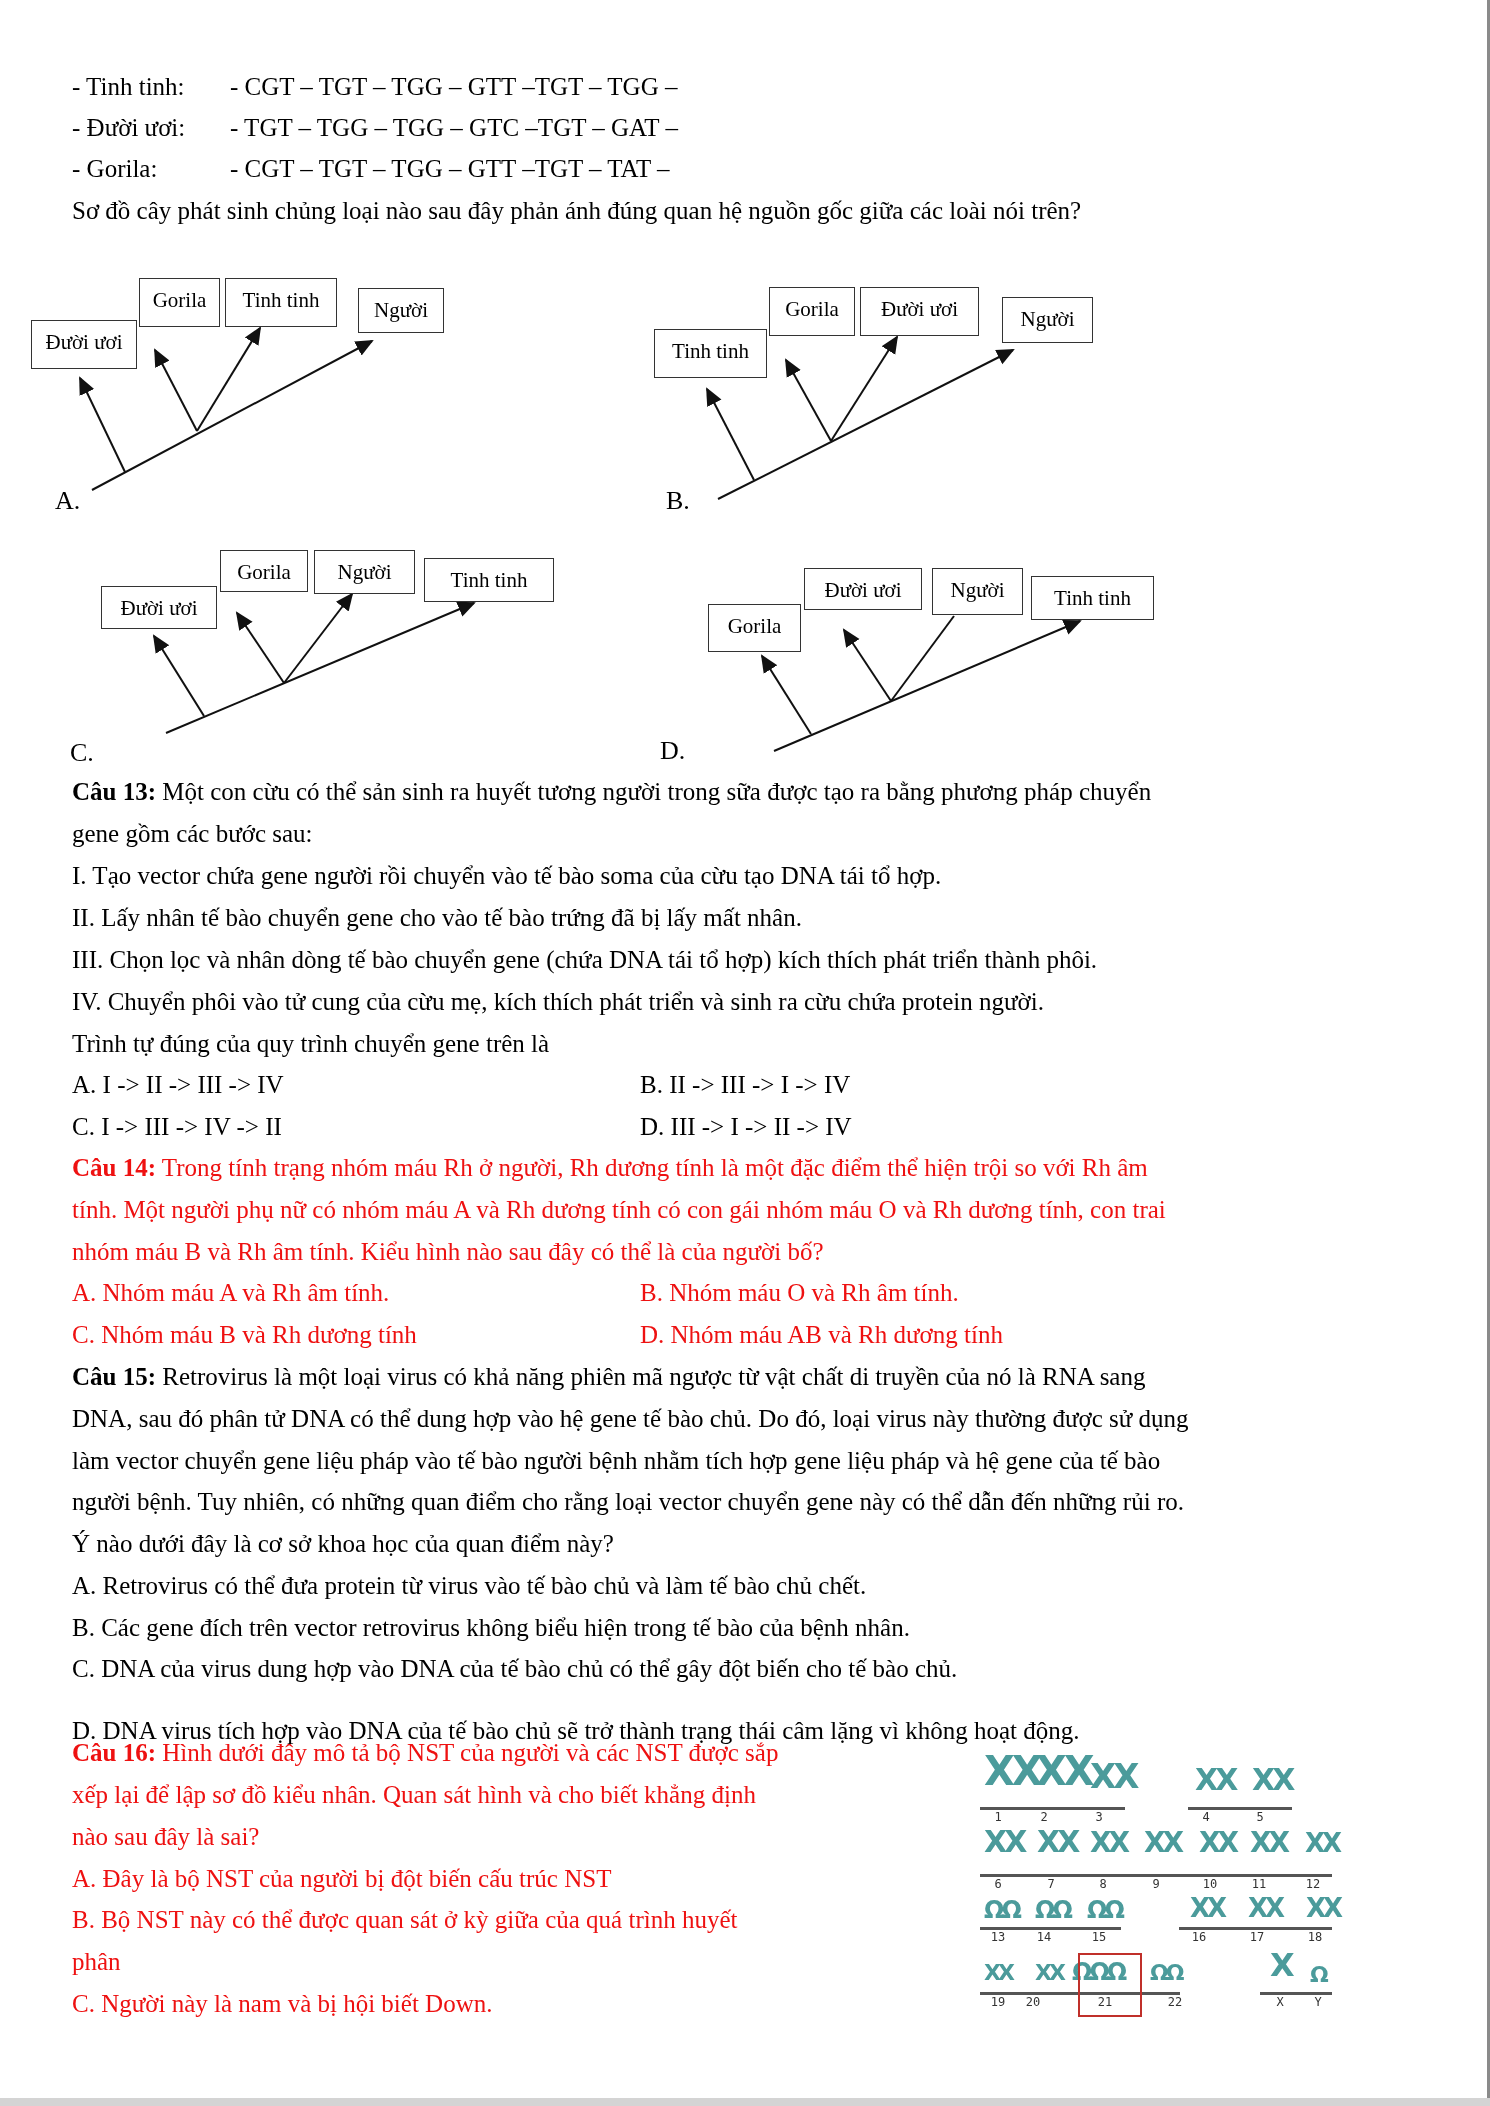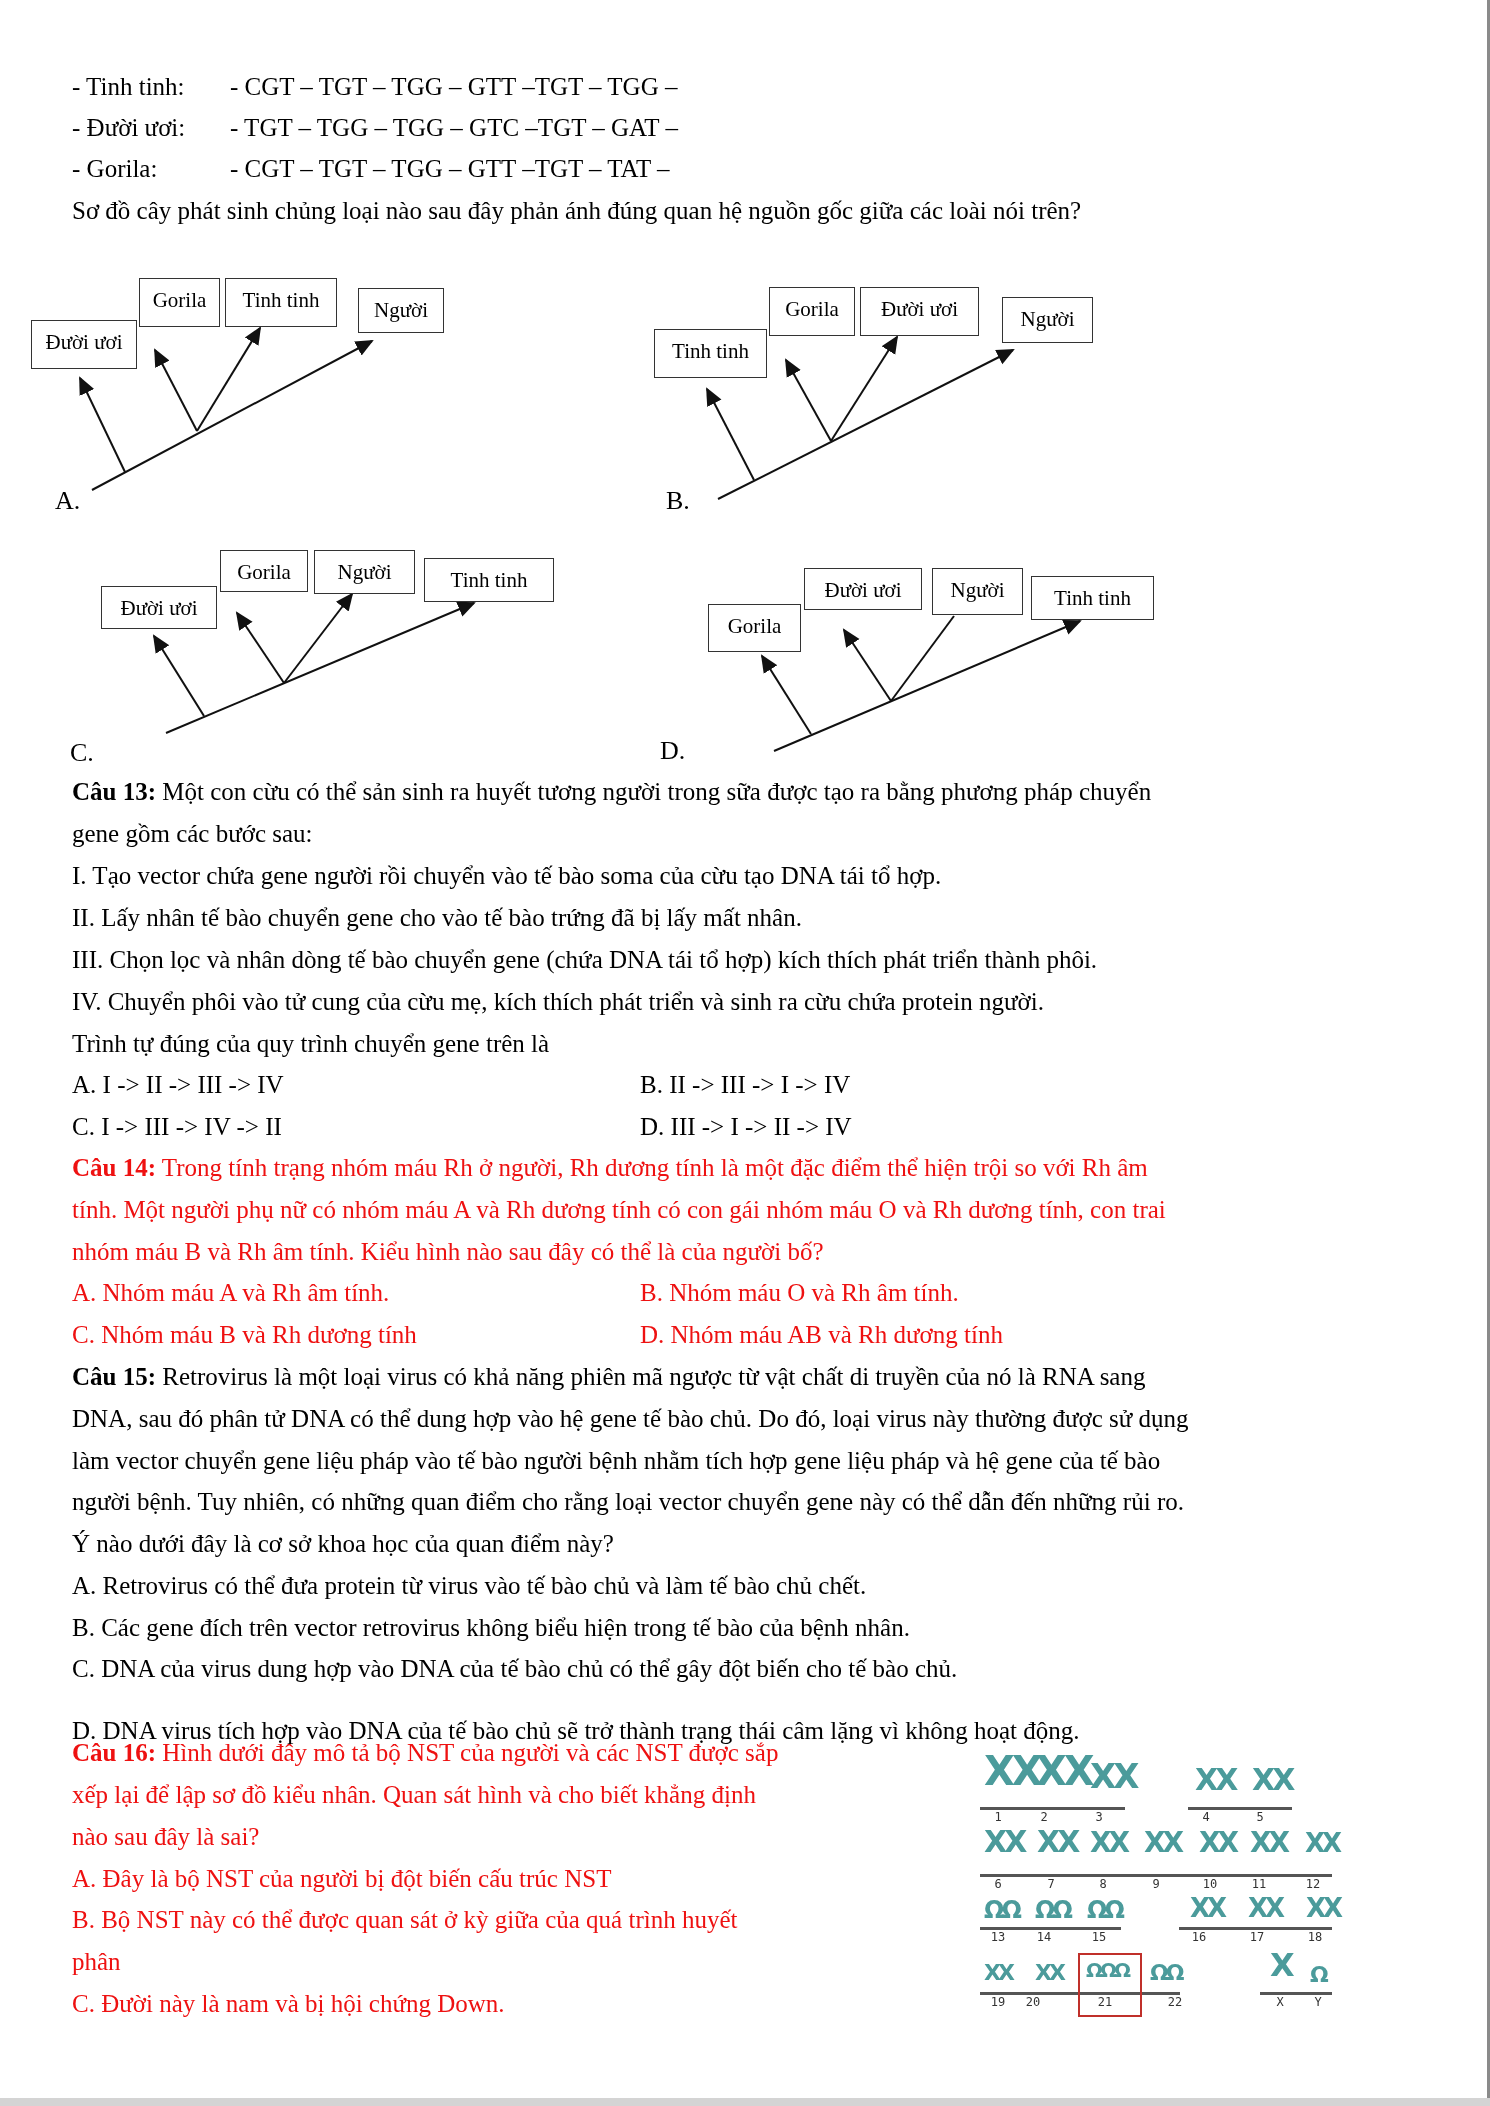--- a/index.html
+++ b/index.html
@@ -127,21 +127,21 @@
 <div class="line" style="top:1613px">B. Các gene đích trên vector retrovirus không biểu hiện trong tế bào của bệnh nhân.</div>
 <div class="line" style="top:1654px">C. DNA của virus dung hợp vào DNA của tế bào chủ có thể gây đột biến cho tế bào chủ.</div>
 <div class="line" style="top:1716px">D. DNA virus tích hợp vào DNA của tế bào chủ sẽ trở thành trạng thái câm lặng vì không hoạt động.</div>
 
 <div class="line red" style="top:1738px"><span class="b">Câu 16:</span><span> Hình dưới đây mô tả bộ NST của người và các NST được sắp</span></div>
 <div class="line red" style="top:1780px">xếp lại để lập sơ đồ kiểu nhân. Quan sát hình và cho biết khẳng định</div>
 <div class="line red" style="top:1822px">nào sau đây là sai?</div>
 <div class="line red" style="top:1864px">A. Đây là bộ NST của người bị đột biến cấu trúc NST</div>
 <div class="line red" style="top:1905px">B. Bộ NST này có thể được quan sát ở kỳ giữa của quá trình huyết</div>
 <div class="line red" style="top:1947px">phân</div>
-<div class="line red" style="top:1989px">C. Đười này là nam và bị hội chứng Down.</div>
+<div class="line red" style="top:1989px">C. Người này là nam và bị hội biết Down.</div>
 
 <div class="karyo">
 
   <div class="chrom" style="left:4px;top:10px;font-size:40px">XX</div>
   <div class="chrom" style="left:56px;top:10px;font-size:40px">XX</div>
   <div class="chrom" style="left:110px;top:18px;font-size:34px">XX</div>
   <div class="chrom" style="left:215px;top:24px;font-size:30px">XX</div>
   <div class="chrom" style="left:272px;top:24px;font-size:30px">XX</div>
   <div class="krow-line" style="left:0;top:69px;width:145px"></div>
   <div class="krow-line" style="left:208px;top:69px;width:104px"></div>
@@ -177,21 +177,21 @@
   <div class="krow-line" style="left:199px;top:189px;width:153px"></div>
   <div class="knum" style="left:3px;top:192px">13</div>
   <div class="knum" style="left:49px;top:192px">14</div>
   <div class="knum" style="left:104px;top:192px">15</div>
   <div class="knum" style="left:204px;top:192px">16</div>
   <div class="knum" style="left:262px;top:192px">17</div>
   <div class="knum" style="left:320px;top:192px">18</div>
 
   <div class="chrom" style="left:4px;top:222px;font-size:22px">XX</div>
   <div class="chrom" style="left:55px;top:222px;font-size:22px">XX</div>
-  <div class="chrom" style="left:106px;top:220px;font-size:20px">ΩΩΩ</div>
+  <div class="chrom" style="left:92px;top:220px;font-size:24px">ΩΩΩ</div>
   <div class="chrom" style="left:170px;top:222px;font-size:22px">ΩΩ</div>
   <div class="chrom" style="left:290px;top:208px;font-size:32px">X</div>
   <div class="chrom" style="left:330px;top:224px;font-size:22px">Ω</div>
   <div class="krow-line" style="left:0;top:254px;width:200px"></div>
   <div class="krow-line" style="left:280px;top:254px;width:72px"></div>
   <div class="knum" style="left:3px;top:257px">19</div>
   <div class="knum" style="left:38px;top:257px">20</div>
   <div class="knum" style="left:110px;top:257px">21</div>
   <div class="knum" style="left:180px;top:257px">22</div>
   <div class="knum" style="left:285px;top:257px">X</div>

